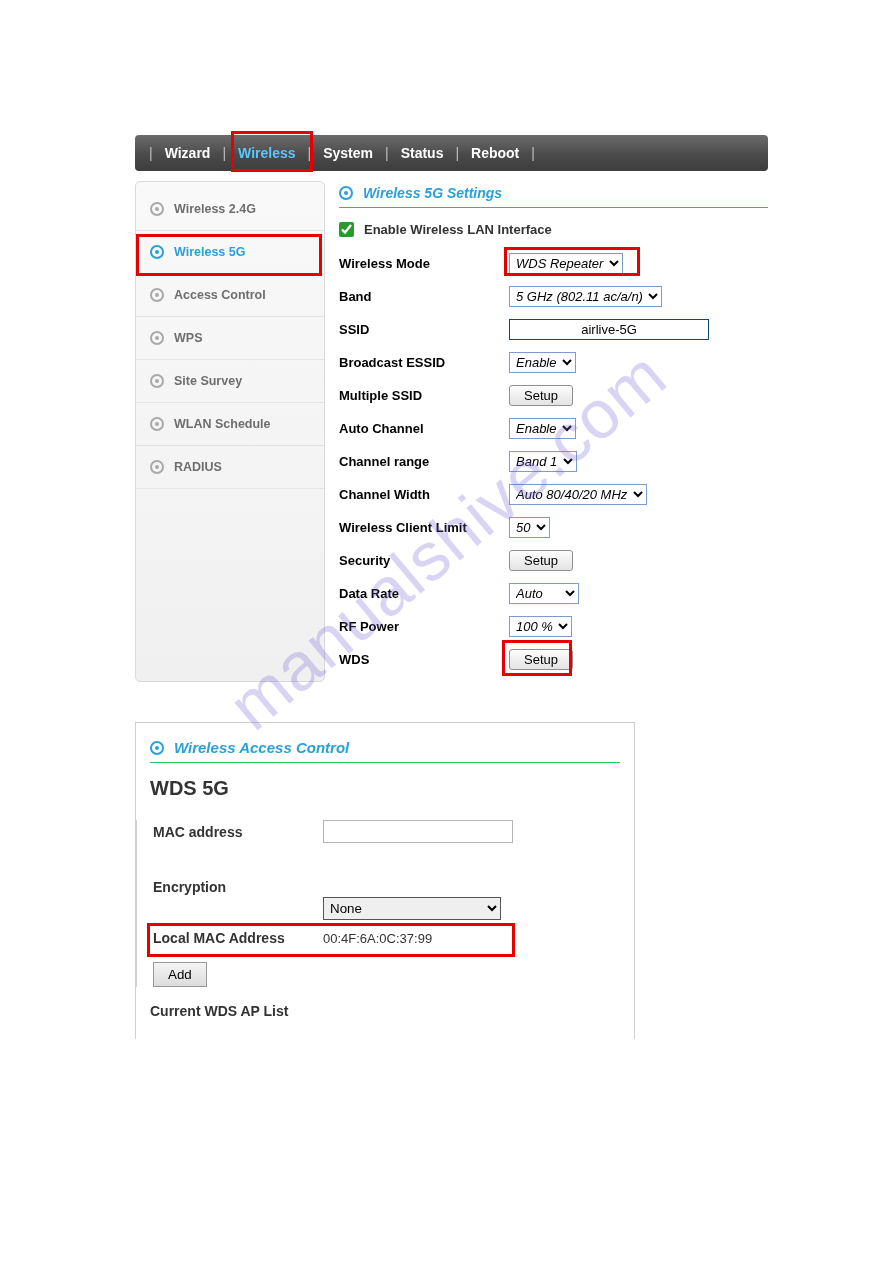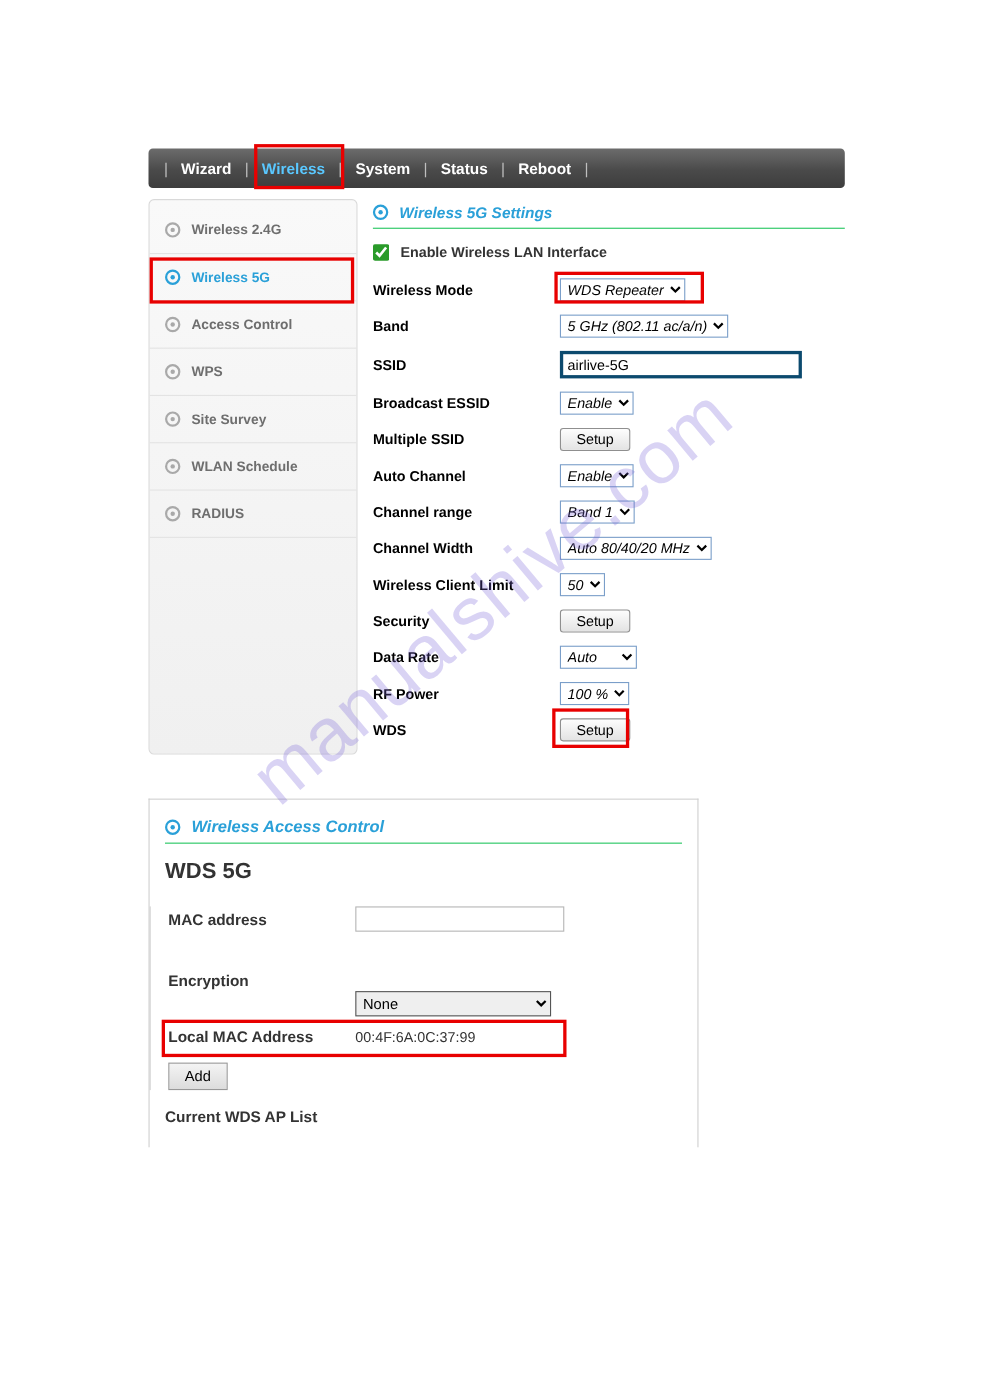--- a/index.html
+++ b/index.html
@@ -125,22 +125,23 @@
   }
   .sel{
     font-size:13px;padding:1px 2px;
     border:1px solid #7a9ec9;background:#fff;
   }
   select.sel{
     padding:1px 2px;
     font-style:italic;
   }
   input.txt{
-    font-size:13px;padding:2px 4px;width:220px;
-    border:3px solid #0c4a6e;
+    font-size:13px;padding:2px 4px;width:200px;
+    border:1px solid #0c4a6e;
+    text-align:center;
   }
   button.act{
     font-size:13px;padding:2px 14px;
     background:linear-gradient(#fdfdfd,#e3e3e3);
     border:1px solid #8f8f8f;border-radius:3px;cursor:pointer;
   }
   .field-cell{ position:relative; display:inline-block; }
   .red-box.mode{ left:-5px; top:-6px; width:136px; height:29px; }
   .red-box.wds { left:-7px; top:-9px; width: 70px; height:36px; }
 

